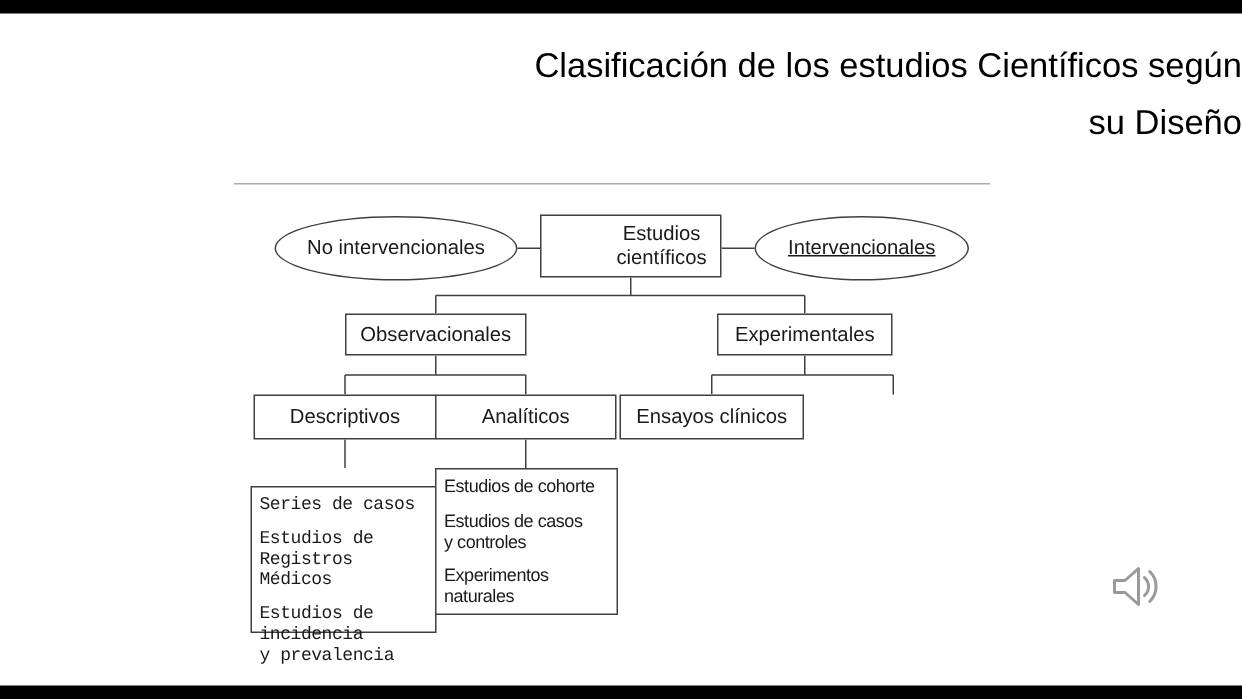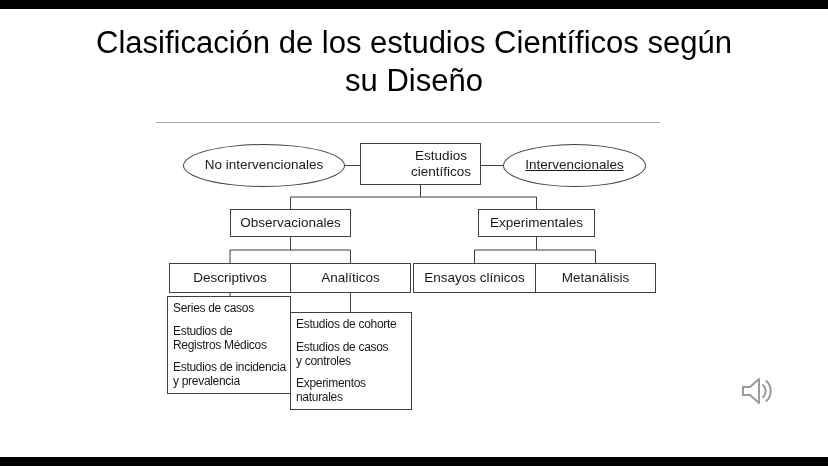--- a/index.html
+++ b/index.html
@@ -17,22 +17,22 @@
   .bar { position: absolute; left: 0; width: 828px; background: #000; }
   .bar.top { top: 0; height: 9px; }
   .bar.bottom { bottom: 0; height: 9px; }
 
   .title {
     position: absolute;
     top: 24px;
     left: 0;
     width: 100%;
     margin: 0;
-    text-align: center;
-    font-size: 31px;
+    text-align: right;
+    font-size: 23px;
     line-height: 38px;
     font-weight: 400;
     color: #000000;
   }
 
   .divider {
     position: absolute;
     top: 122px;
     left: 156px;
     width: 504px;
@@ -76,21 +76,21 @@
   .listbox {
     position: absolute;
     border: 1px solid #3f3f3f;
     background: #ffffff;
     padding: 5px 2px 0 5px;
     font-size: 12px;
     letter-spacing: -0.3px;
     line-height: 1.15;
     color: #1a1a1a;
   }
-  .listbox-left  { left: 167px; top: 296px; width: 124px; height: 98px; }
+  .listbox-left  { left: 167px; top: 324px; width: 124px; height: 98px; font-family: Liberation Mono, monospace; }
   .listbox-right { left: 290px; top: 312px; width: 122px; height: 98px; }
   .listbox .item { white-space: pre-line; margin: 0 0 9px 0; }
 
   .speaker {
     position: absolute;
     left: 738px;
     top: 373px;
     width: 38px;
     height: 36px;
     cursor: pointer;
@@ -156,23 +156,20 @@
   </div>
 
   <div class="node node-analiticos">
     <span class="lbl">Analíticos</span>
   </div>
 
   <div class="node node-ensayos">
     <span class="lbl">Ensayos clínicos</span>
   </div>
 
-  <div class="node node-metanalisis">
-    <span class="lbl">Metanálisis</span>
-  </div>
 
   <div class="listbox listbox-left">
     <div class="item">Series de casos</div>
     <div class="item">Estudios de
 Registros Médicos</div>
     <div class="item">Estudios de incidencia
 y prevalencia</div>
   </div>
 
   <div class="listbox listbox-right">

